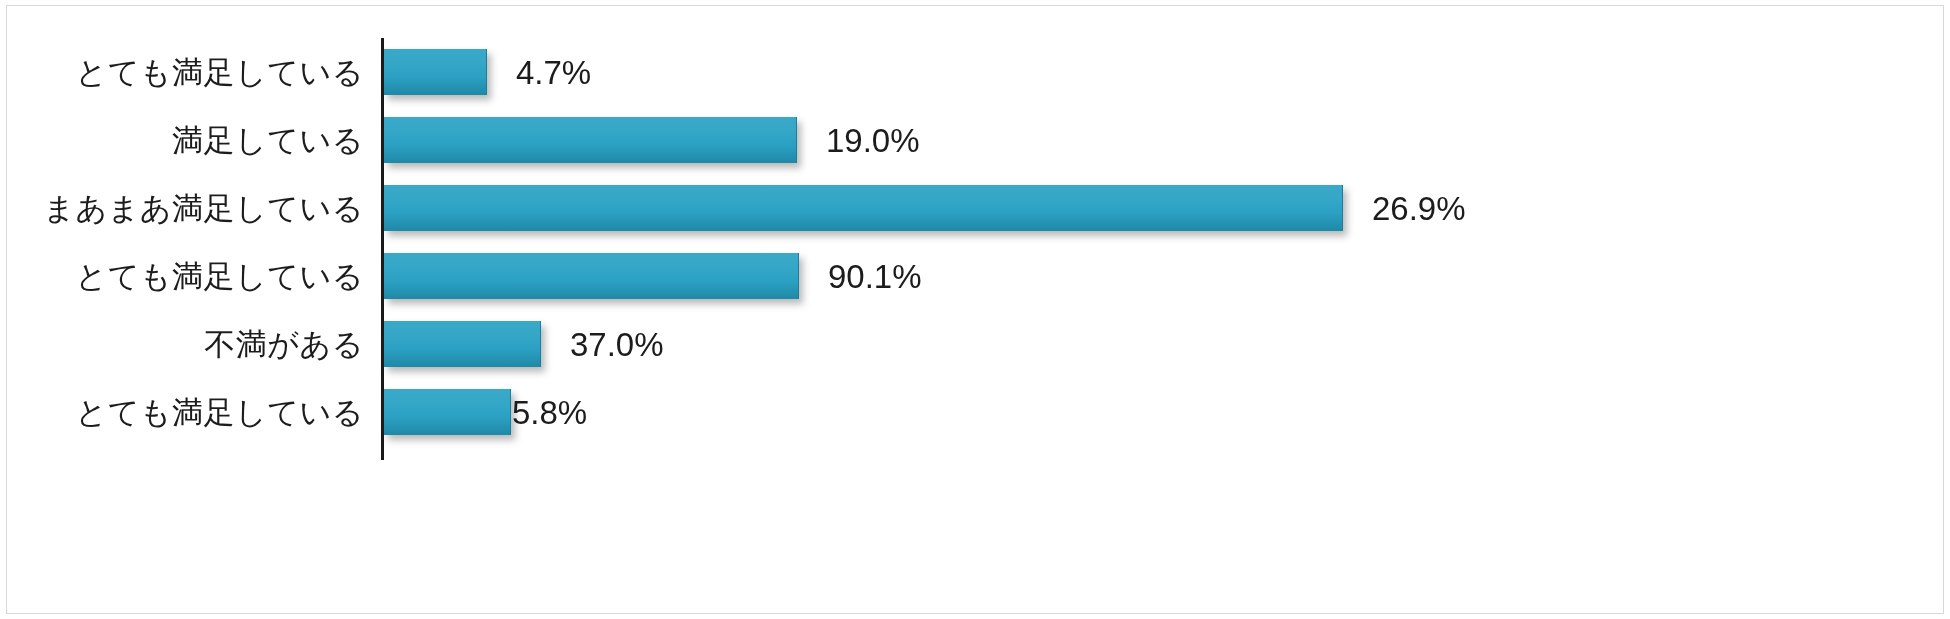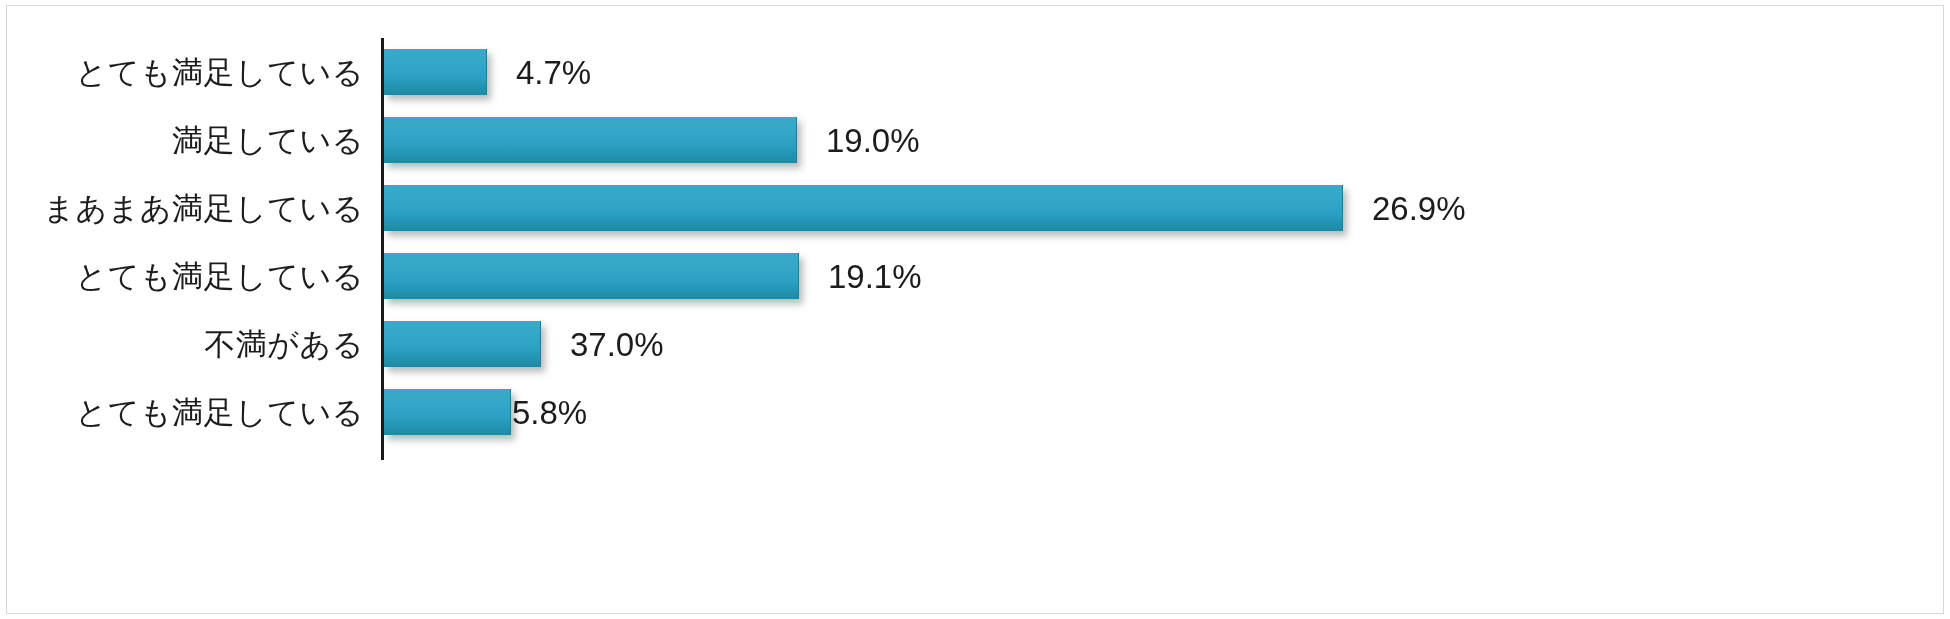--- a/index.html
+++ b/index.html
@@ -122,21 +122,21 @@
         <span class="bar" style="display:block;width:958px"></span>
       </span>
       <span class="value-label" style="left:1372px">26.9%</span>
     </div>
 
     <div class="bar-row" style="top:242px">
       <span class="cat-label">とても満足している</span>
       <span class="bar-wrap">
         <span class="bar" style="display:block;width:414px"></span>
       </span>
-      <span class="value-label" style="left:828px">19.1%</span>
+      <span class="value-label" style="left:828px">90.1%</span>
     </div>
 
     <div class="bar-row" style="top:310px">
       <span class="cat-label">不満がある</span>
       <span class="bar-wrap">
         <span class="bar" style="display:block;width:156px"></span>
       </span>
       <span class="value-label" style="left:570px">37.0%</span>
     </div>
 

